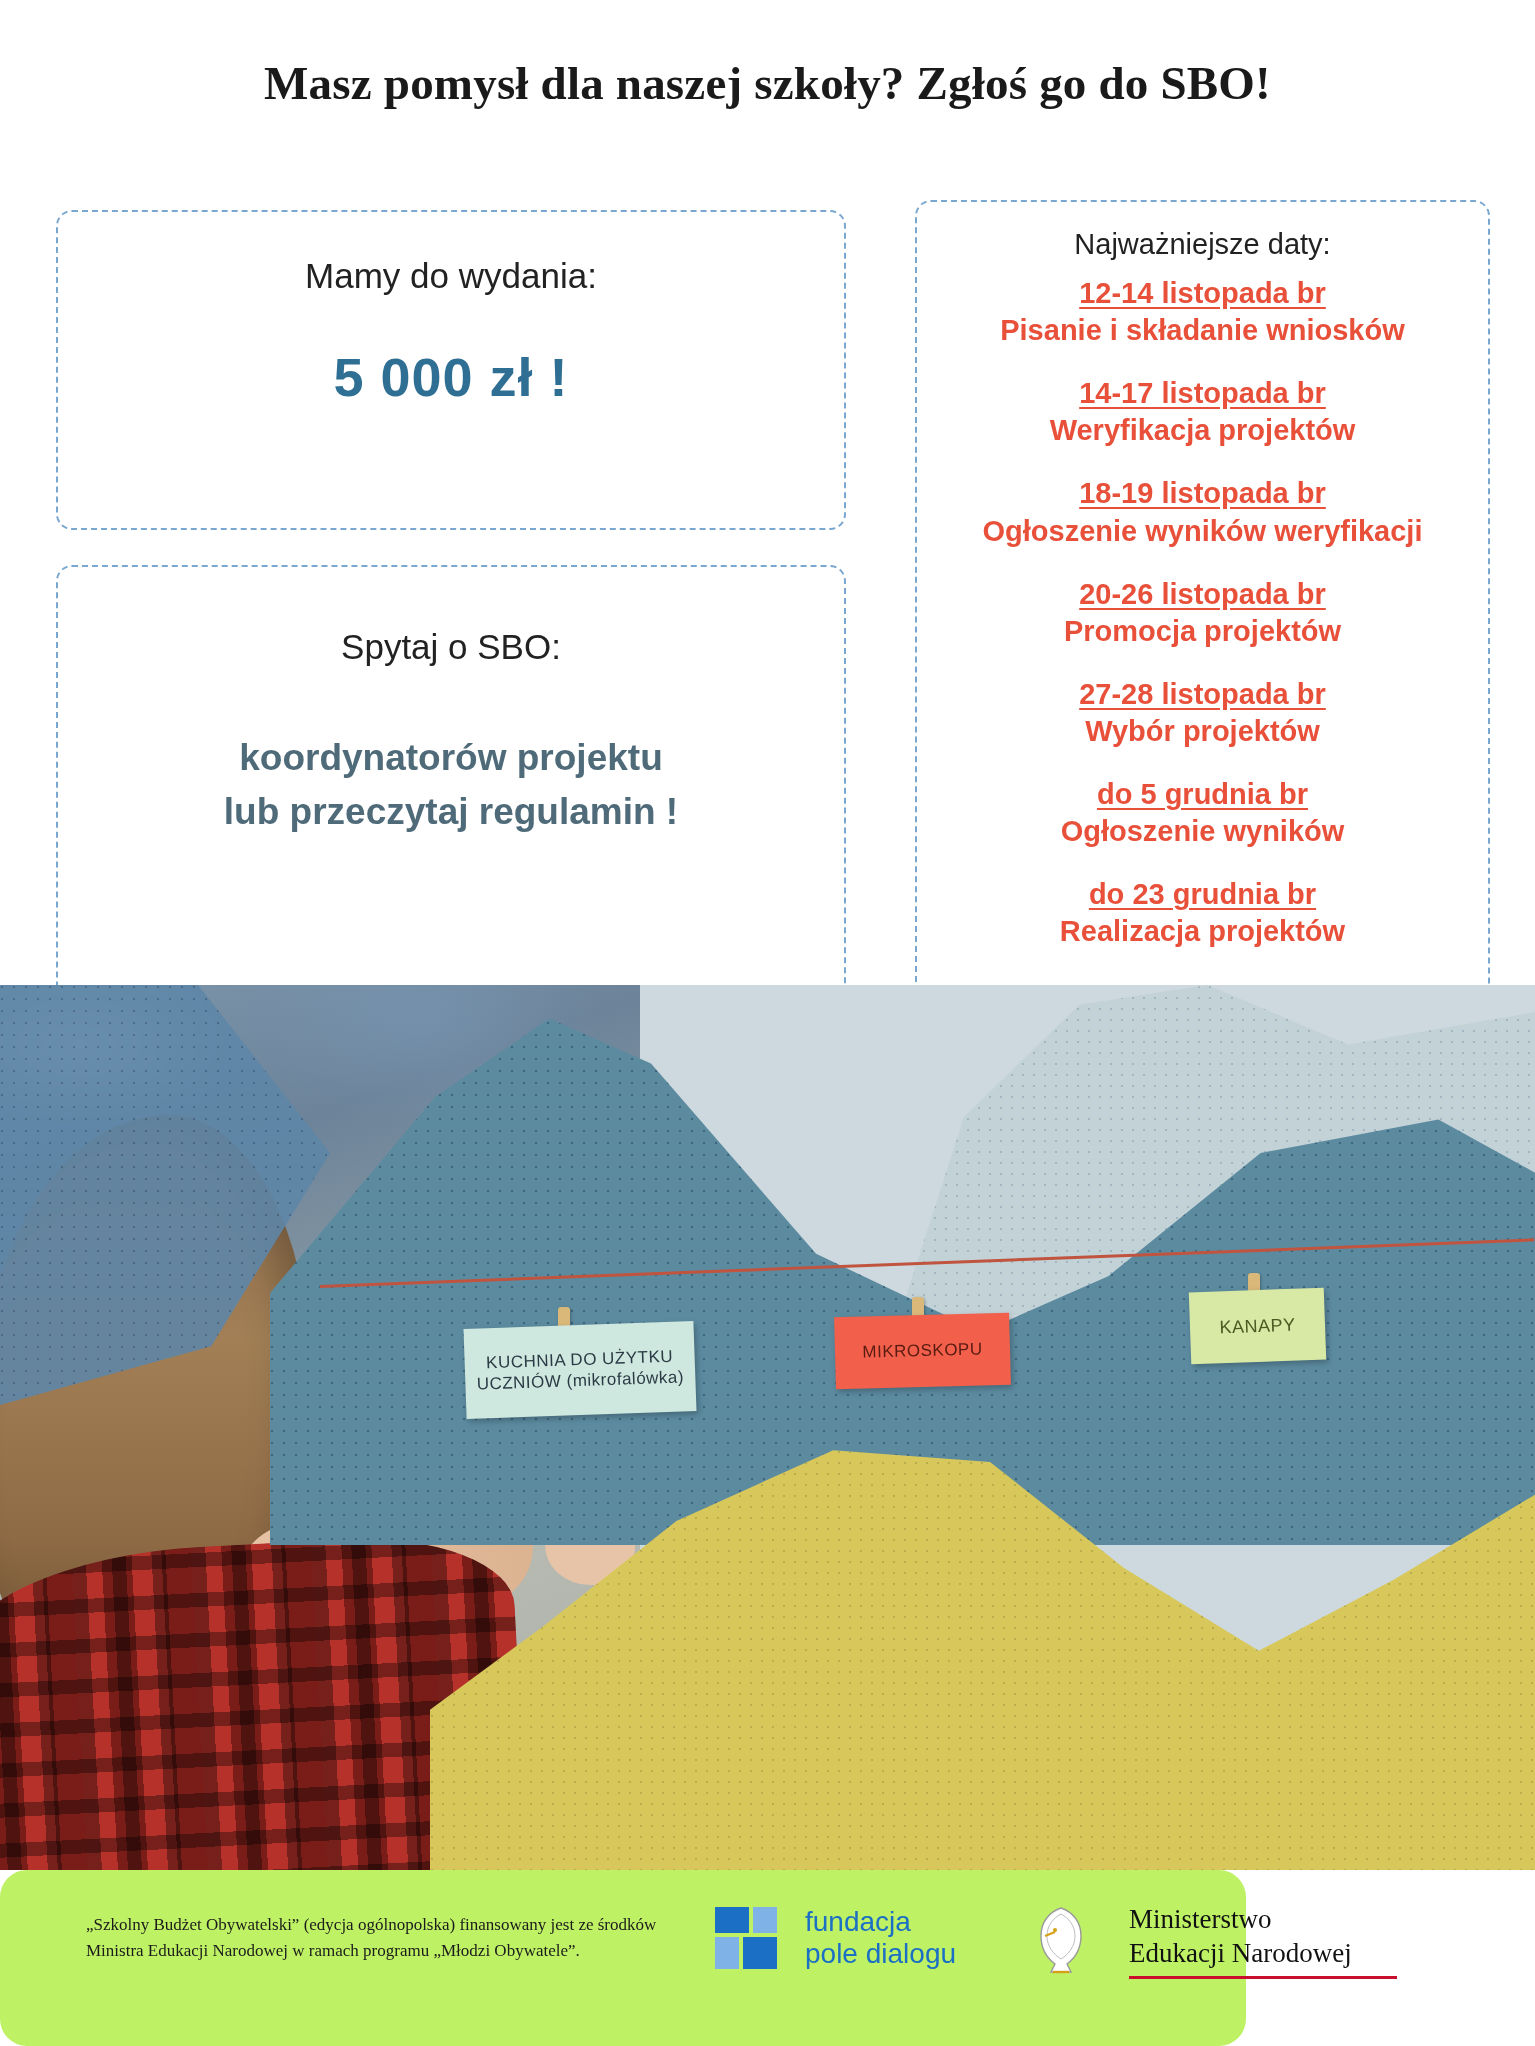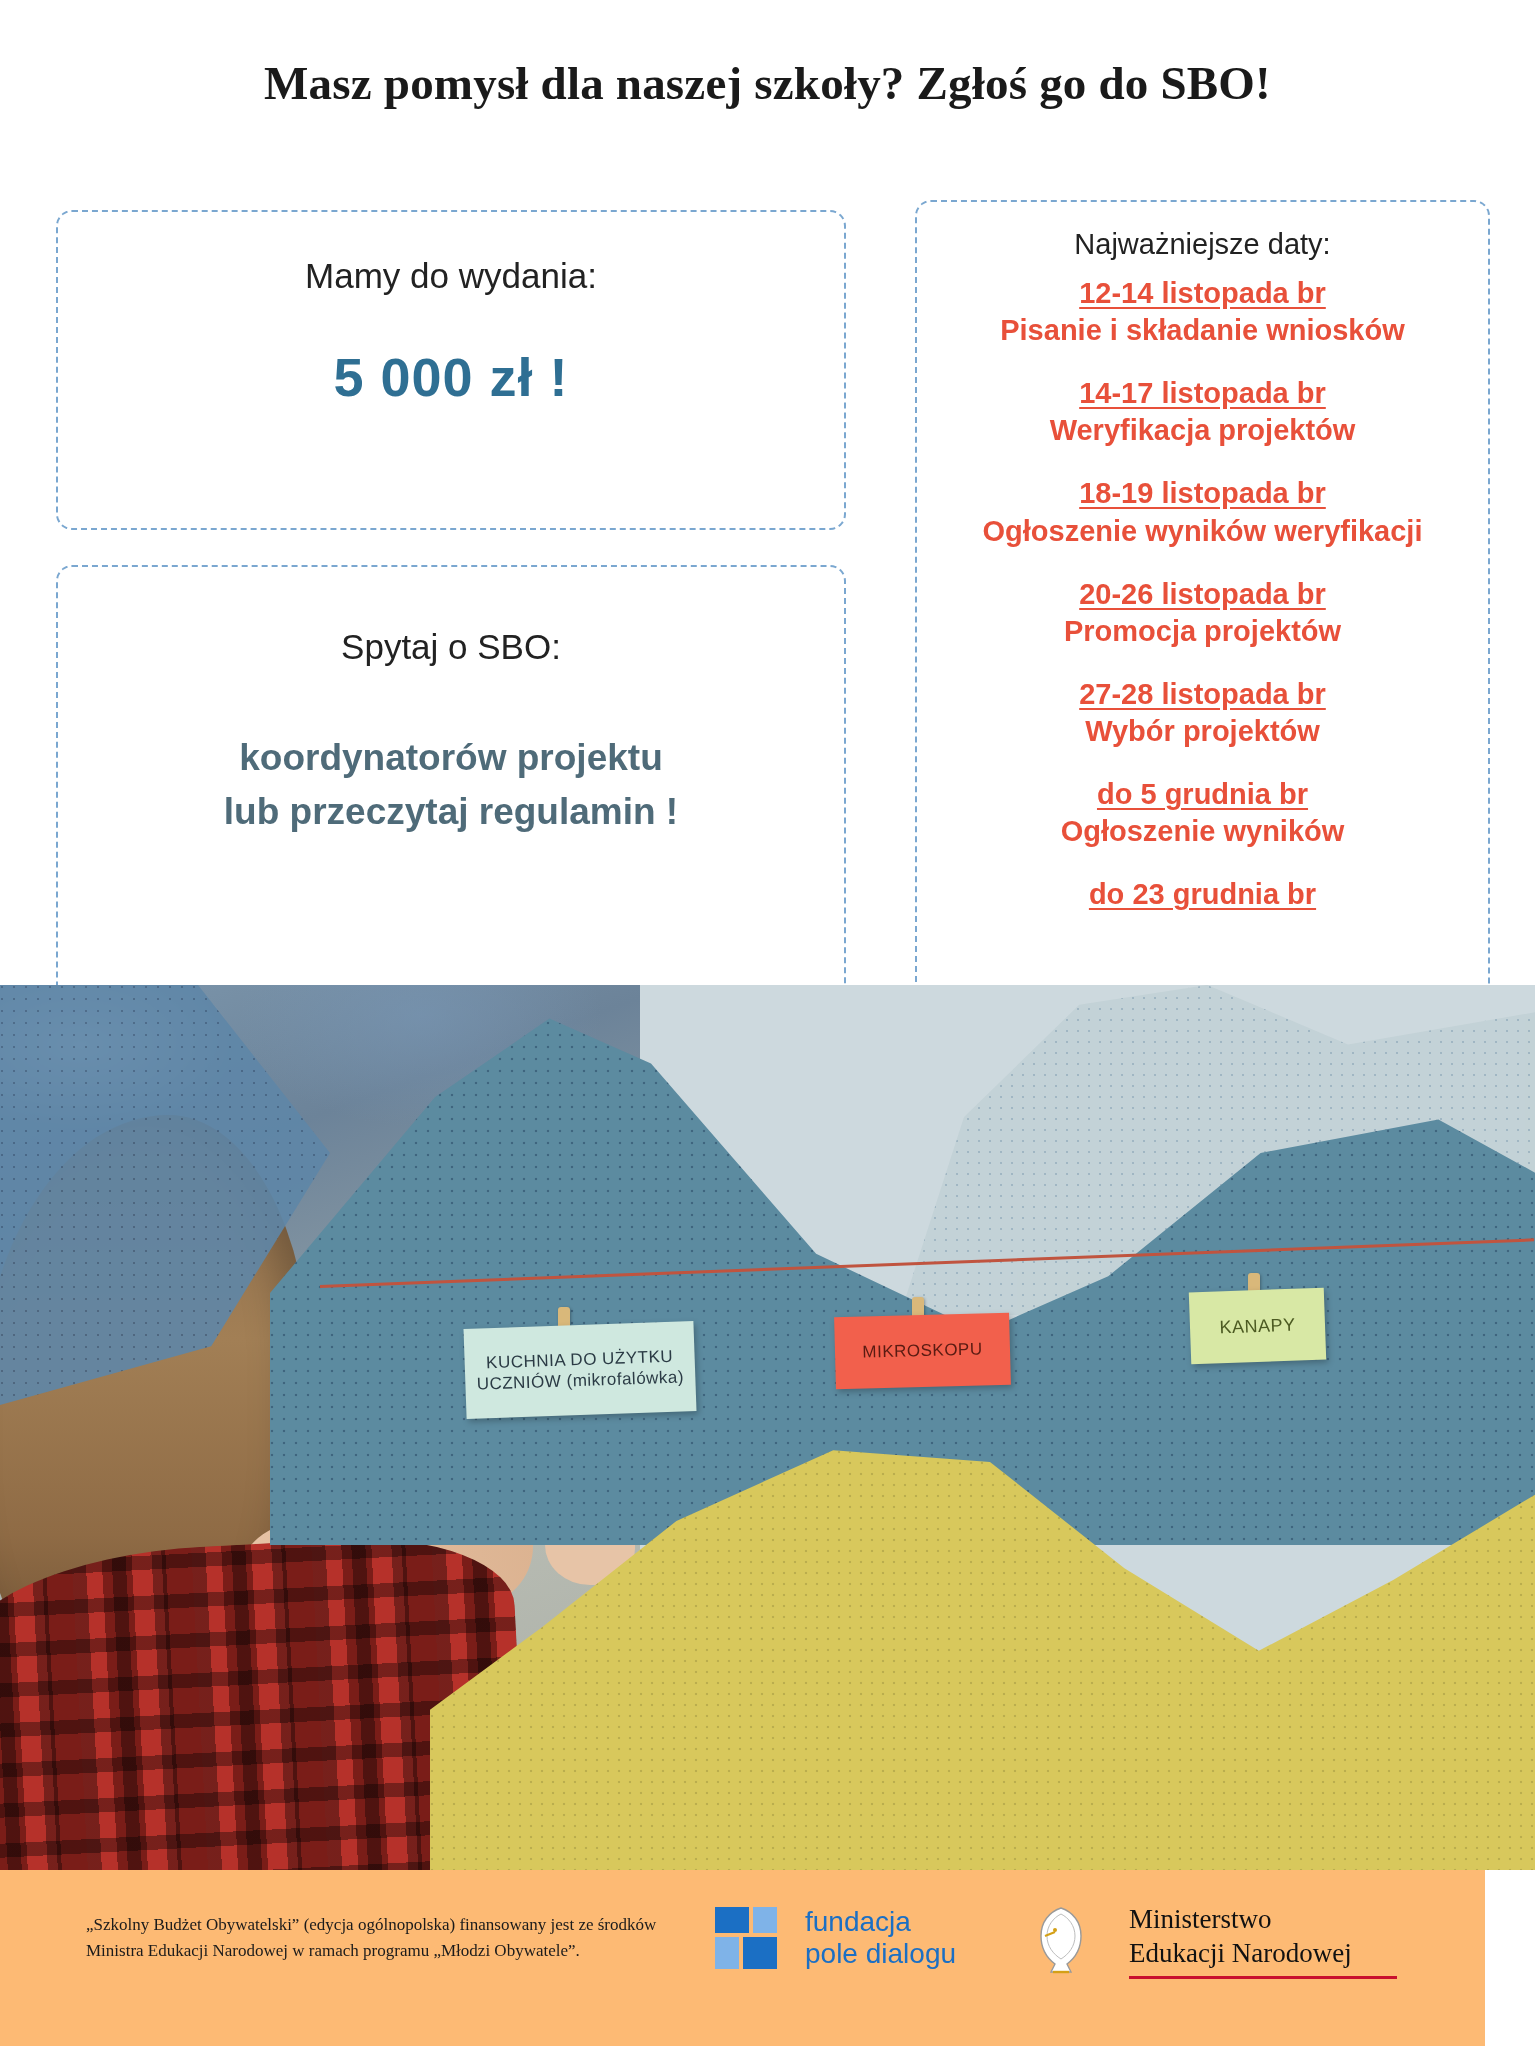--- a/index.html
+++ b/index.html
@@ -309,23 +309,24 @@
   }
   #peg-1 { left: 558px; top: 322px; }
   #peg-2 { left: 912px; top: 312px; }
   #peg-3 { left: 1248px; top: 288px; }
 
   
   .footer {
     position: absolute;
     left: 0;
     top: 1870px;
-    width: 1485px;
+    width: 1246px;
     height: 176px;
-    background: #fdba74;
+    background: #bef264;
+    border-radius: 27px;
   }
   .footer-note {
     position: absolute;
     left: 86px;
     top: 42px;
     width: 600px;
     font-family: "Liberation Serif", serif;
     font-size: 17px;
     line-height: 1.5;
     color: #1b1b1b;
@@ -425,20 +426,21 @@
     <div class="date-entry">
       <span class="date-range">27-28 listopada br</span>
       <div class="date-desc">Wybór projektów</div>
     </div>
     <div class="date-entry">
       <span class="date-range">do 5 grudnia br</span>
       <div class="date-desc">Ogłoszenie wyników</div>
     </div>
     <div class="date-entry">
       <span class="date-range">do 23 grudnia br</span>
+      <div class="date-desc">Realizacja projektów</div>
     </div>
   </div>
 </div>
 
 <div class="artwork">
   <div class="art-bg"></div>
 
   <div class="photo-left">
     <div class="girl-hair"></div>
     <div class="girl-arm"></div>

